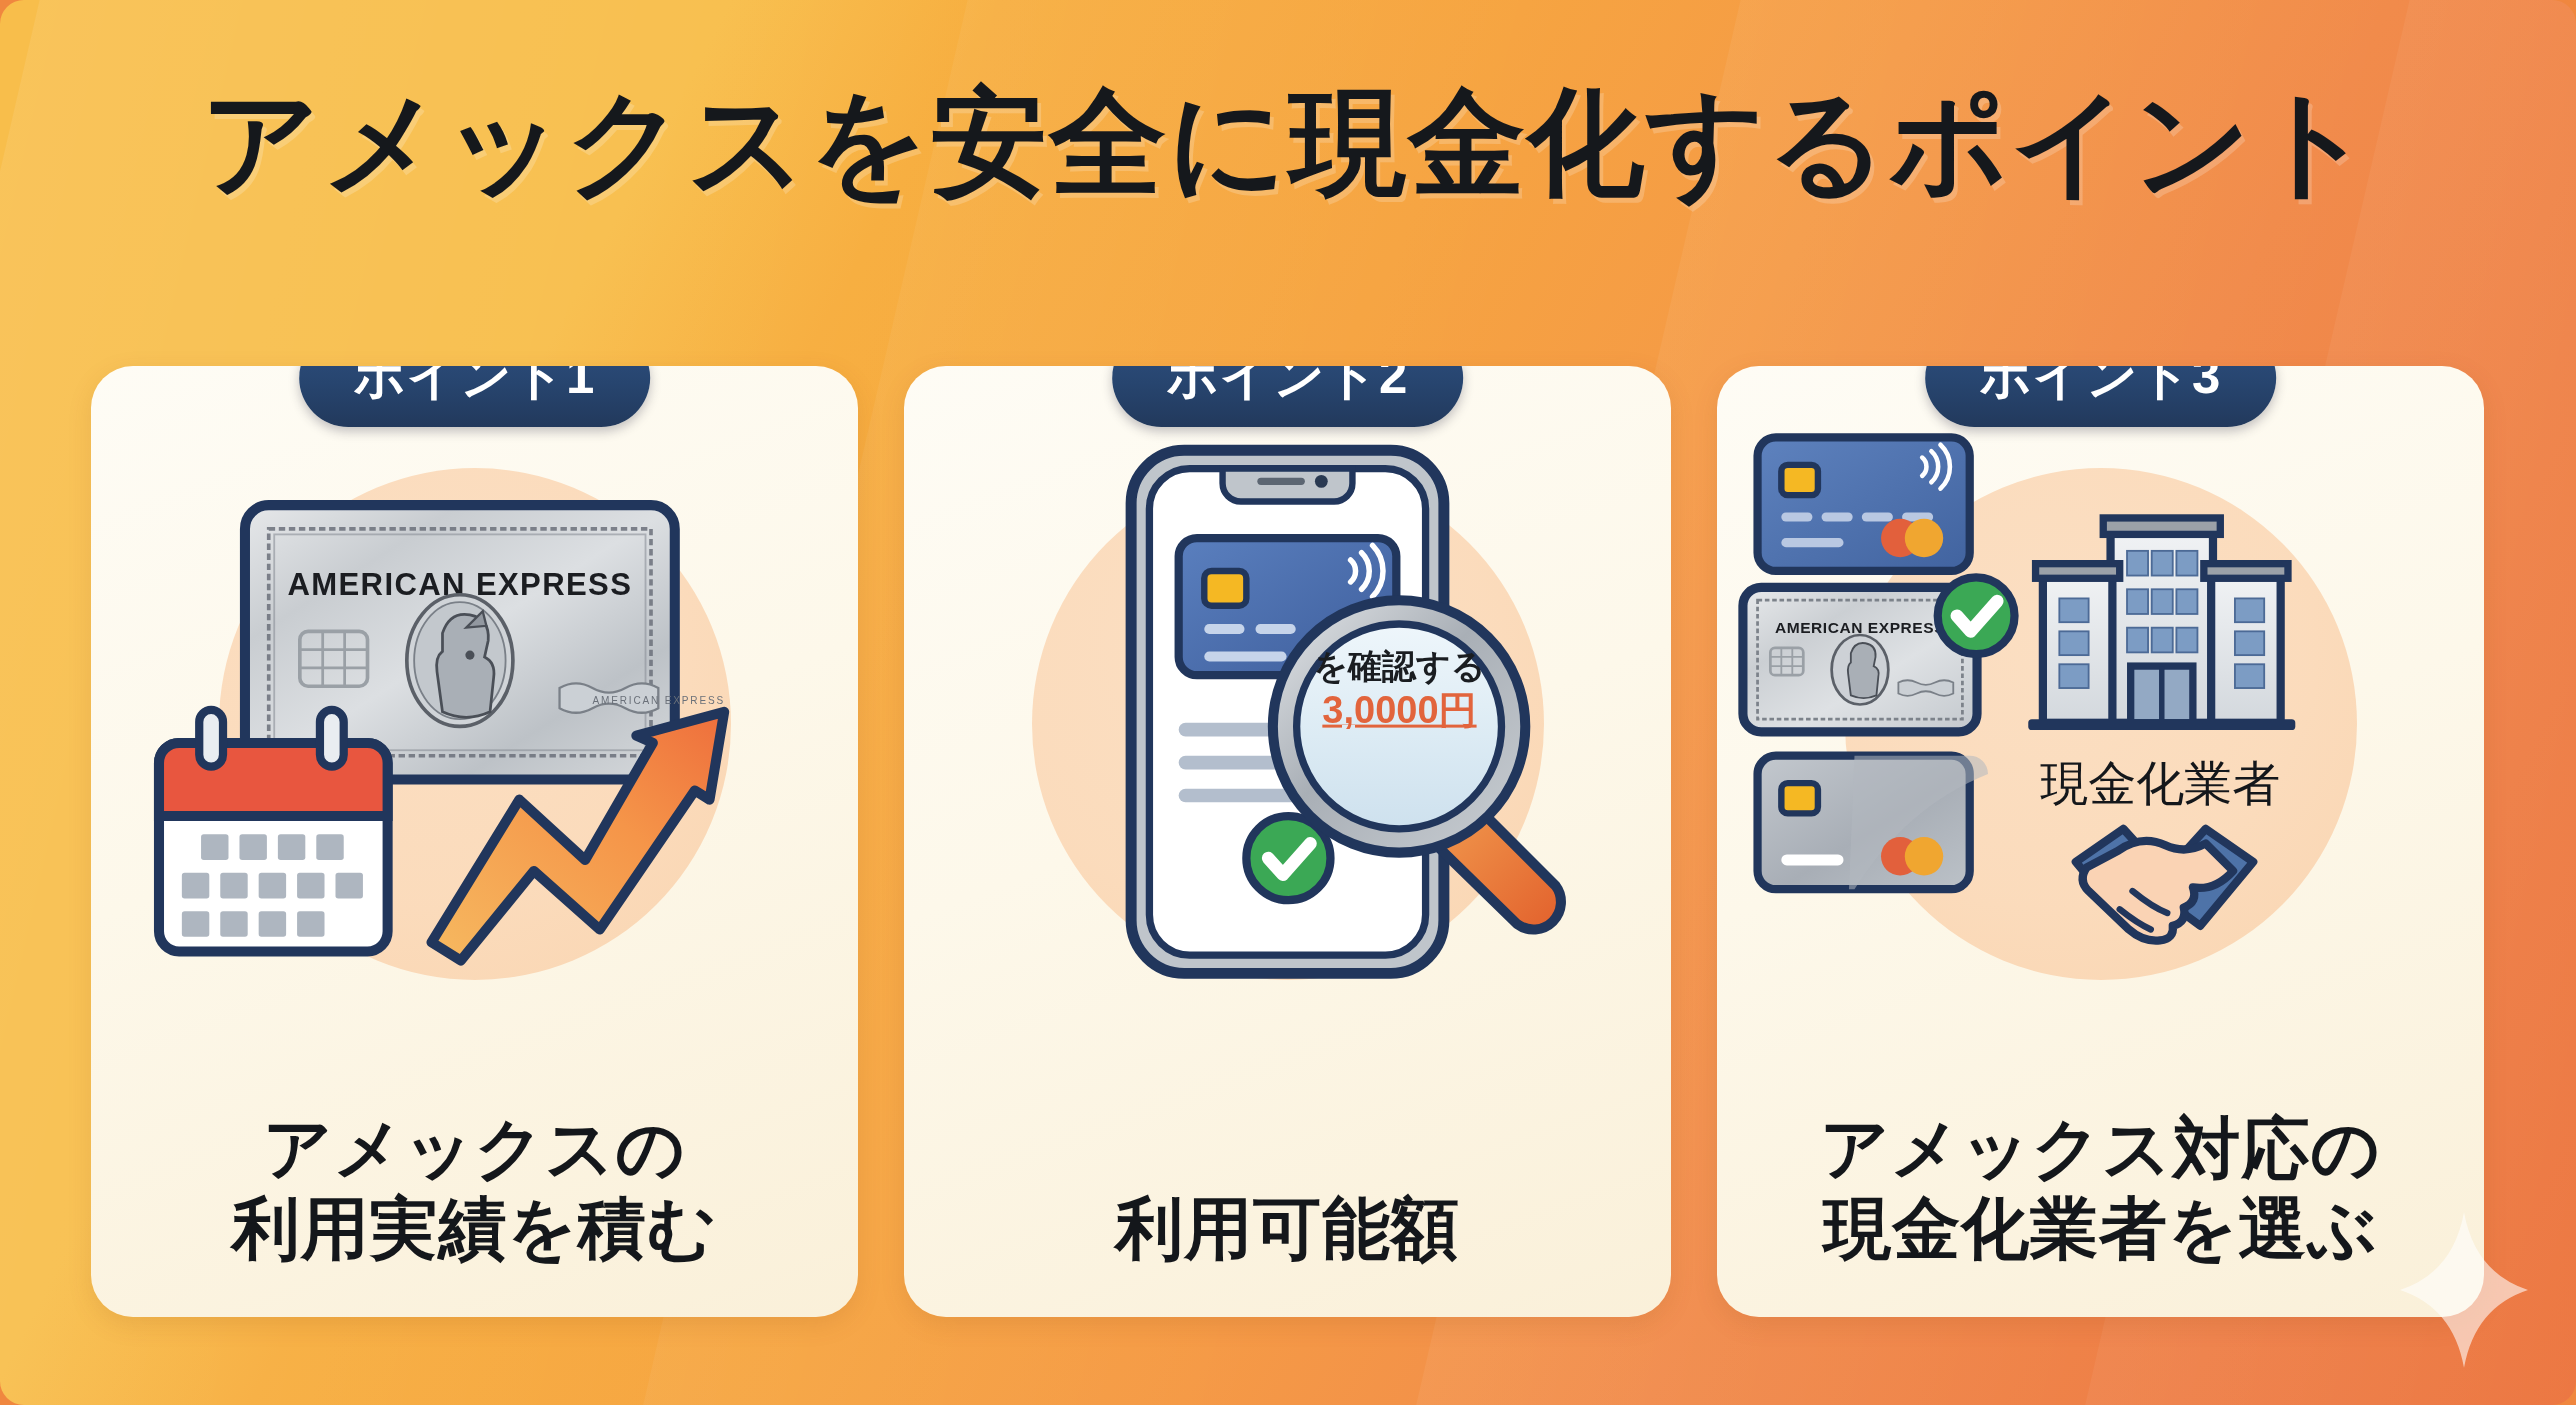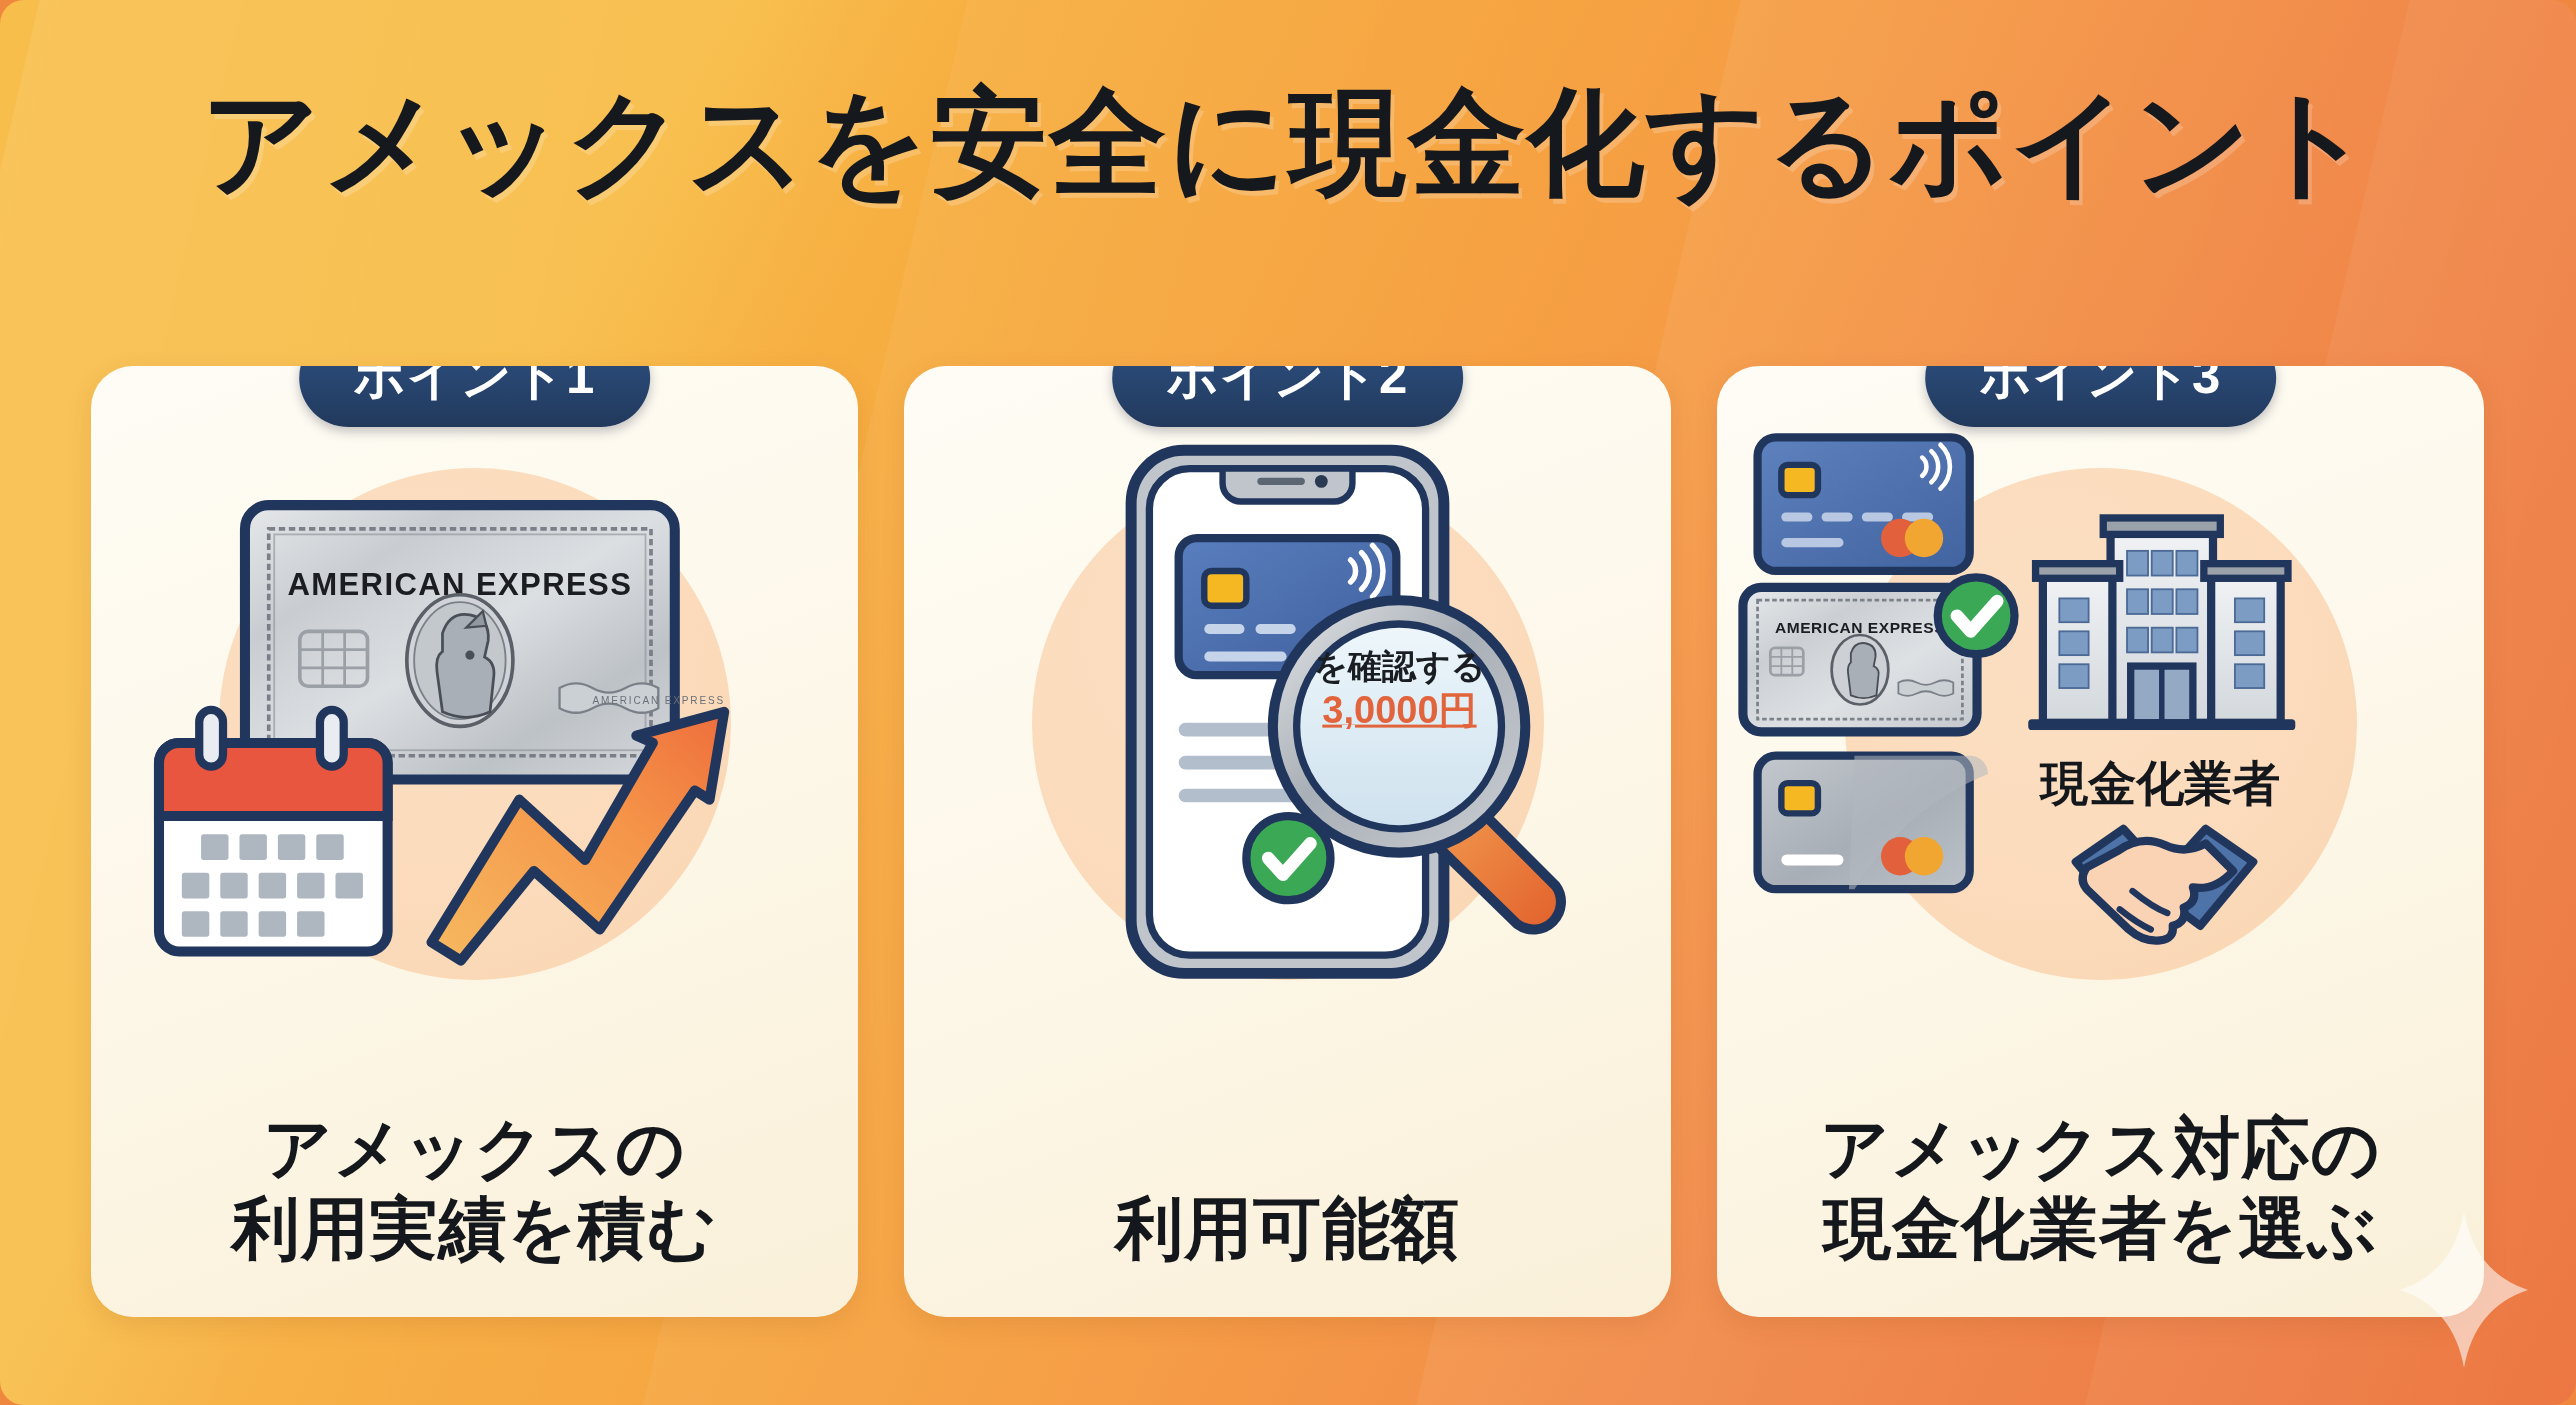--- a/index.html
+++ b/index.html
@@ -385,21 +385,21 @@
           <g>
             <path d="M392 482 l52 -36 l60 66 l-54 40z" fill="#4E73A8" stroke="#21365C" stroke-width="9" stroke-linejoin="round"></path>
             <path d="M586 482 l-52 -36 l-60 66 l54 40z" fill="#4E73A8" stroke="#21365C" stroke-width="9" stroke-linejoin="round"></path>
             <path d="M438 470 q26 -18 52 -6 q22 10 44 -2 l30 30 q-20 22 -44 18 q6 16 -10 22 q4 16 -12 20 q2 14 -14 16 q-18 2 -34 -12 l-44 -42 q-12 -12 -2 -26z" fill="#FAD3B4" stroke="#21365C" stroke-width="9" stroke-linejoin="round"></path>
             <path d="M440 534 q20 16 34 22" fill="none" stroke="#21365C" stroke-width="7" stroke-linecap="round"></path>
             <path d="M454 514 q22 18 38 24" fill="none" stroke="#21365C" stroke-width="7" stroke-linecap="round"></path>
           </g>
         </svg>
 
         <div style="position:absolute; left:57.8%; top:64%; transform:translate(-50%,-50%);
-                    font-size:48px; font-weight:bold; color:#14171B; white-space:nowrap;">現金化業者</div>
+                    font-size:48px; font-weight:normal; color:#14171B; white-space:nowrap;">現金化業者</div>
       </div>
       <div class="caption">
         <span>アメックス対応の</span>
         <span>現金化業者を選ぶ</span>
       </div>
     </div>
 
   </div>
 
   <div id="sparkle">

